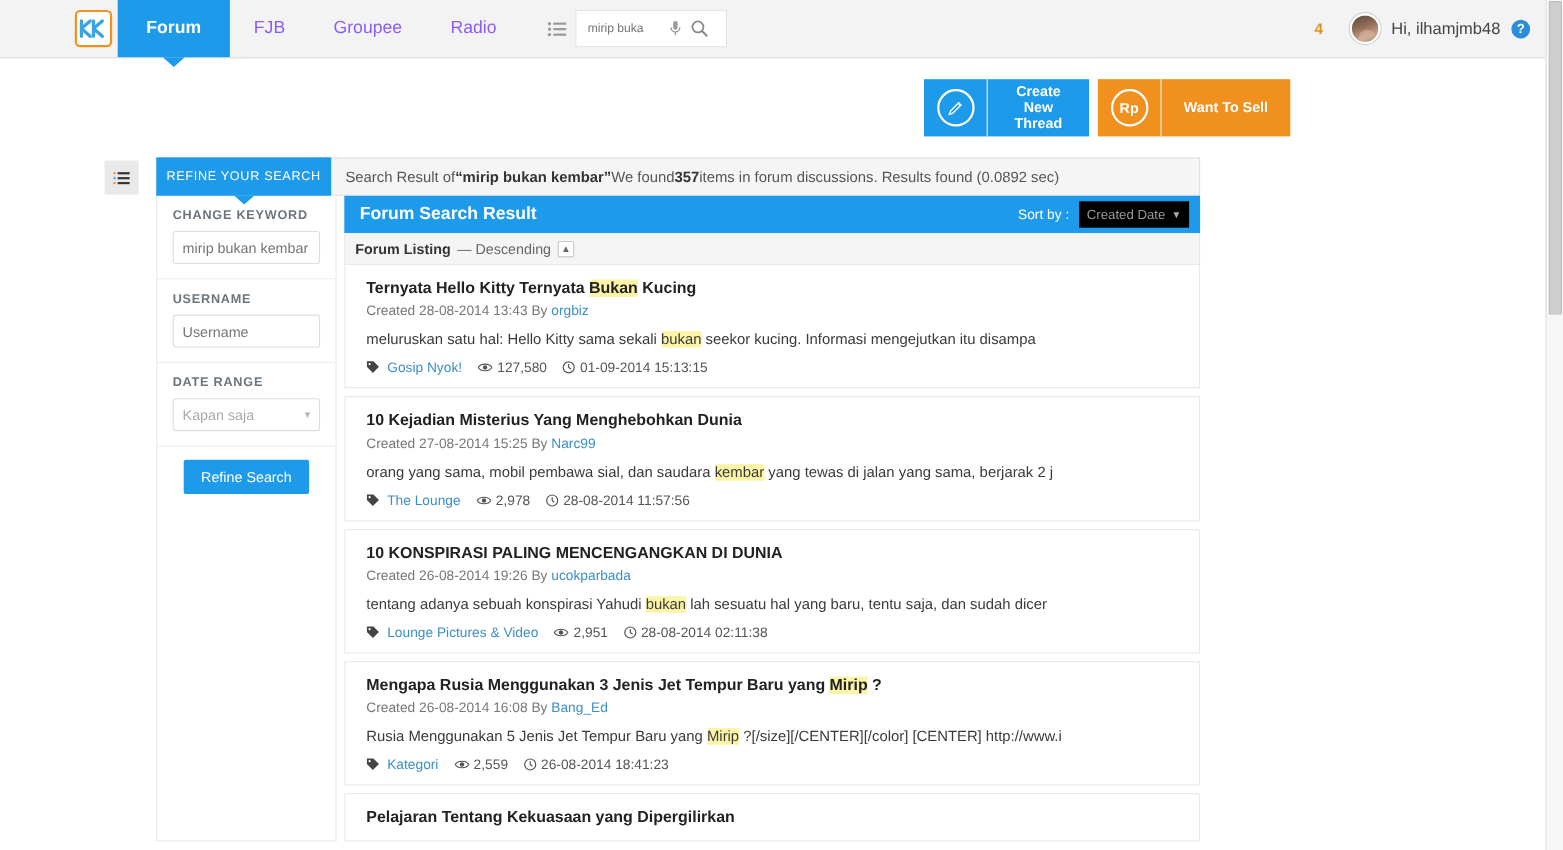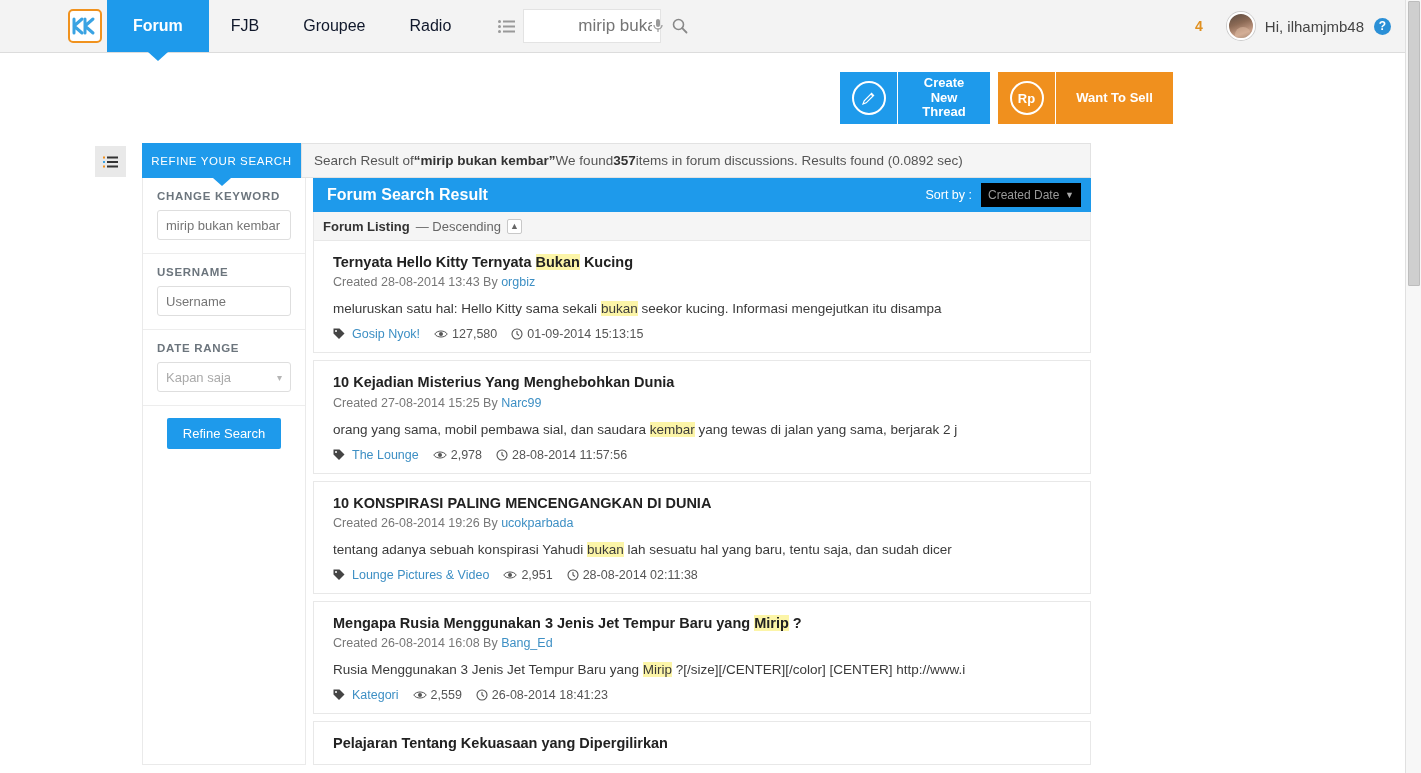--- a/index.html
+++ b/index.html
@@ -31,21 +31,21 @@
     background: #fff;
     display: flex; align-items: center; justify-content: center;
     font-size: 22px; font-weight: bold;
     color: #3aa3e3; line-height: 1;
     letter-spacing: -2px;
   }
   .nav-items { display: flex; align-items: stretch; }
   .nav-item {
     padding: 12px 22px;
     display: flex; align-items: center;
-    font-size: 16px; color: #0f172a;
+    font-size: 16px; color: #8b5cf6;
     position: relative;
     cursor: pointer;
   }
   .nav-item.active {
     background: #1e9aeb; color: #fff; font-weight: bold;
     padding: 0 26px;
   }
   .nav-item.active::after {
     content: "";
     position: absolute; left: 50%; bottom: -9px;
@@ -65,25 +65,24 @@
   }
   .search-box {
     display: flex; align-items: center;
     background: #fff;
     border: 1px solid #e3e3e3;
     height: 34px; width: 138px;
     padding: 0 8px 0 10px;
   }
   .search-box input {
     border: none; outline: none;
-    font-size: 17px; color: #888;
+    font-size: 11px; color: #888;
     width: 74px;
     font-family: "Liberation Sans", sans-serif;
     background: transparent;
-    margin-left: 44px;
   }
   .mic-ic, .mag-ic { cursor: pointer; display: flex; align-items: center; }
   .nav-right {
     margin-left: auto; display: flex; align-items: center;
     padding-right: 30px; gap: 10px;
   }
   .notif-count { color: #e09020; font-size: 14px; font-weight: bold; margin-right: 14px; cursor:pointer; }
   .avatar {
     width: 28px; height: 28px; border-radius: 50%;
     background: linear-gradient(160deg,#5a4a40 0%, #8c6a55 40%, #c9a089 75%, #6b4f3e 100%);
@@ -527,21 +526,21 @@
                       <path d="M6 3 V6 L8 7.5" stroke="#555" stroke-width="1.1" fill="none"></path>
                     </svg>
                   </span>
                   <span>28-08-2014 02:11:38</span>
                 </span>
               </div>
             </div>
             <div class="ritem">
               <div class="r-title"><span>Mengapa Rusia Menggunakan 3 Jenis Jet Tempur Baru yang </span><span class="hl">Mirip</span><span> ?</span></div>
               <div class="r-created"><span>Created 26-08-2014 16:08 By </span><a>Bang_Ed</a></div>
-              <div class="r-snip"><span>Rusia Menggunakan 3 Jenis Jet Tempur Baru yang </span><span class="hl">Mirip</span><span> ?[/size][/CENTER][/color] [CENTER] http://www.i</span></div>
+              <div class="r-snip"><span>Rusia Menggunakan 5 Jenis Jet Tempur Baru yang </span><span class="hl">Mirip</span><span> ?[/size][/CENTER][/color] [CENTER] http://www.i</span></div>
               <div class="r-meta">
                 <span>
                   <svg width="12" height="12" viewBox="0 0 12 12">
                     <path d="M0.5 0.5 H6.5 L11.5 5.5 L6 11 L0.5 5.5 Z" fill="#444"></path>
                     <circle cx="3" cy="3" r="1" fill="#fff"></circle>
                   </svg>
                 </span>
                 <a class="cat">Kategori</a>
                 <span class="mi">
                   <span>

